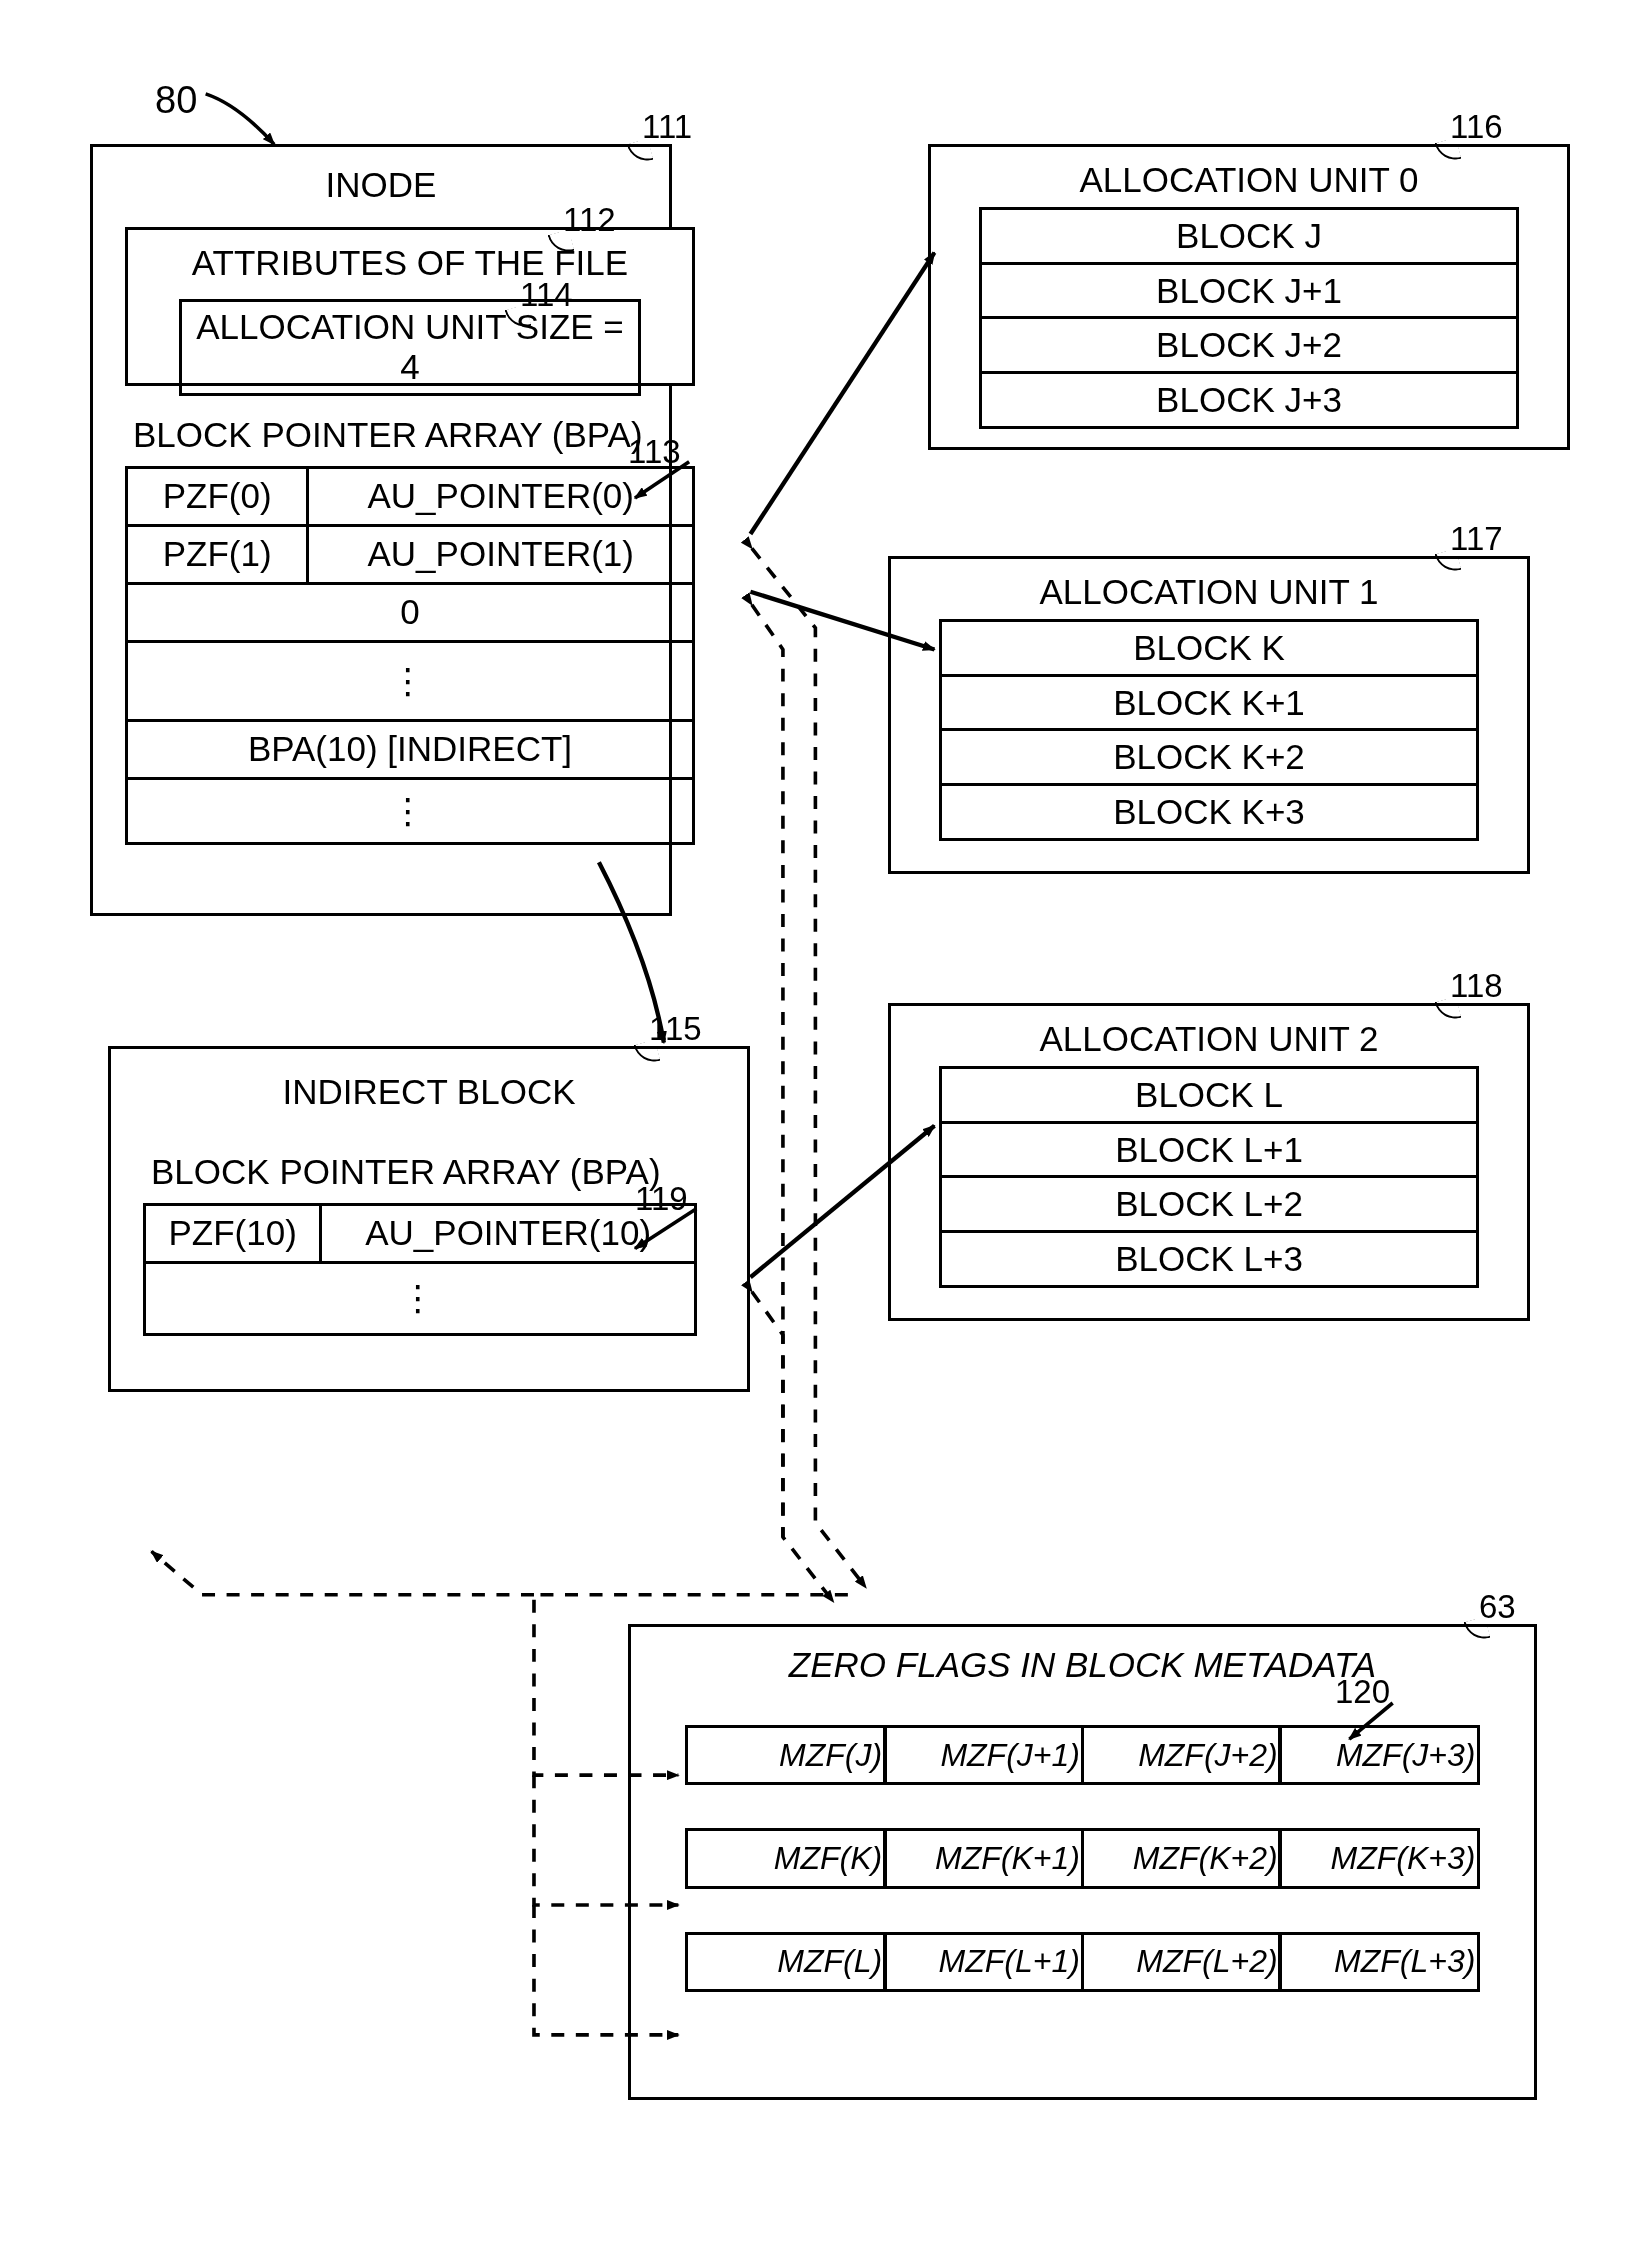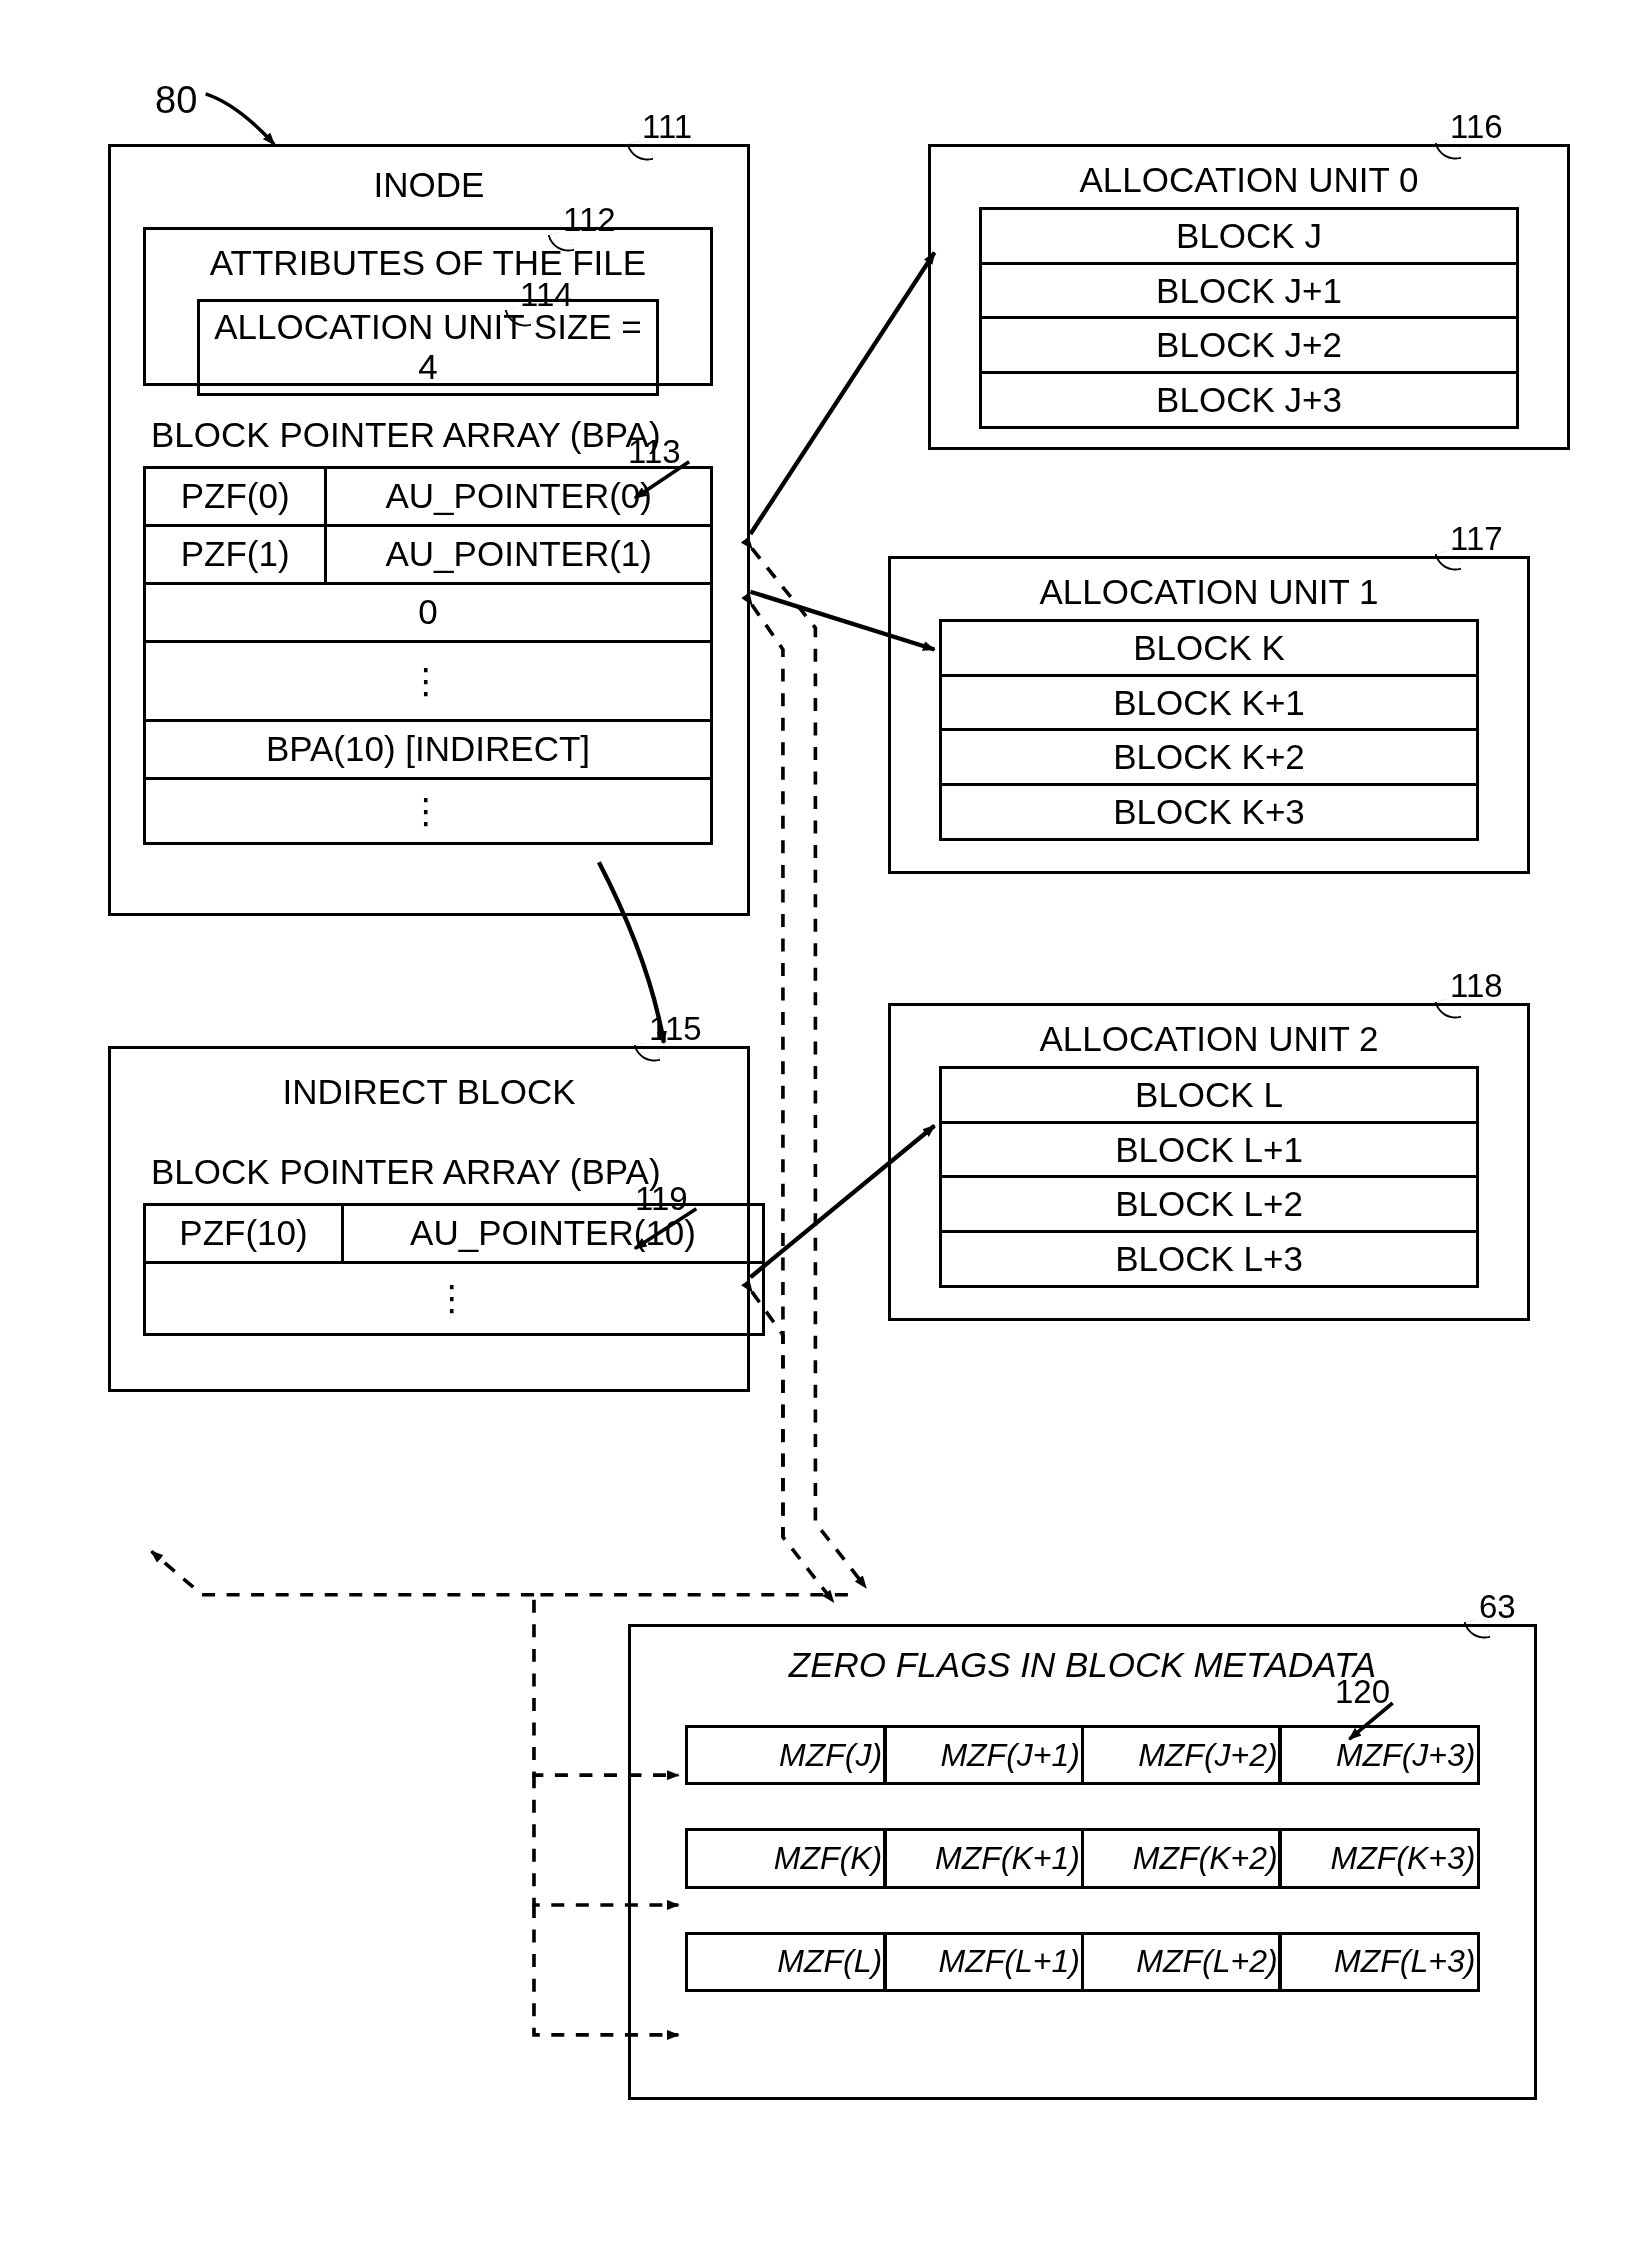--- a/index.html
+++ b/index.html
@@ -95,21 +95,21 @@
       <polygon points="0,0 18,7 0,14" fill="#000"></polygon>
     </marker>
     <marker id="ahd" markerWidth="18" markerHeight="14" refX="16" refY="7" orient="auto" markerUnits="userSpaceOnUse">
       <polygon points="0,0 18,7 0,14" fill="#000"></polygon>
     </marker>
   </defs>
 
   <path d="M 285 130 Q 330 145 380 200" stroke="#000" stroke-width="5" fill="none" marker-end="url(#ah)"></path>
 </svg>
 
-<div class="box" style="left:108px; top:144px; width:642px; height:772px;">
+<div class="box" style="left:90px; top:144px; width:582px; height:772px;">
   <div class="title" style="margin-top:18px;">INODE</div>
 
   <div class="box" style="position:relative; left:32px; top:21.6px; width:570px; height:159px;">
     <div class="title" style="margin-top:13px;">ATTRIBUTES OF THE FILE</div>
     <div class="innerbox" style="width:462px; margin-top:16px;">ALLOCATION UNIT SIZE = 4</div>
   </div>
 
   <div class="title" style="margin-top:51px; text-align:left; padding-left:40px;">BLOCK POINTER ARRAY (BPA)</div>
 
   <table class="bpa" style="position:relative; left:32px; top:10.8px; width:570px;">
@@ -145,21 +145,21 @@
 <div class="hook" style="left:550px; top:232px;"></div>
 
 <div class="refnum" style="left:520px; top:276px;">114</div>
 <div class="hook" style="left:507px; top:307px;"></div>
 
 <div class="refnum" style="left:628px; top:433px;">113</div>
 
 <div class="box" style="left:108px; top:1046px; width:642px; height:346px;">
   <div class="title" style="margin-top:23px;">INDIRECT BLOCK</div>
   <div class="title" style="margin-top:40px; text-align:left; padding-left:40px;">BLOCK POINTER ARRAY (BPA)</div>
-  <table class="bpa" style="position:relative; left:32px; top:10.8px; width:622px;">
+  <table class="bpa" style="position:relative; left:32px; top:10.8px; width:554px;">
     <tbody>
         <tr>
       <td style="width:32%;">PZF(10)</td>
       <td>AU_POINTER(10)</td>
     </tr>
     <tr>
           <td colspan="2" style="height:72px; letter-spacing:4.3px;">⋮</td>
         </tr>
   </tbody>
     </table>

